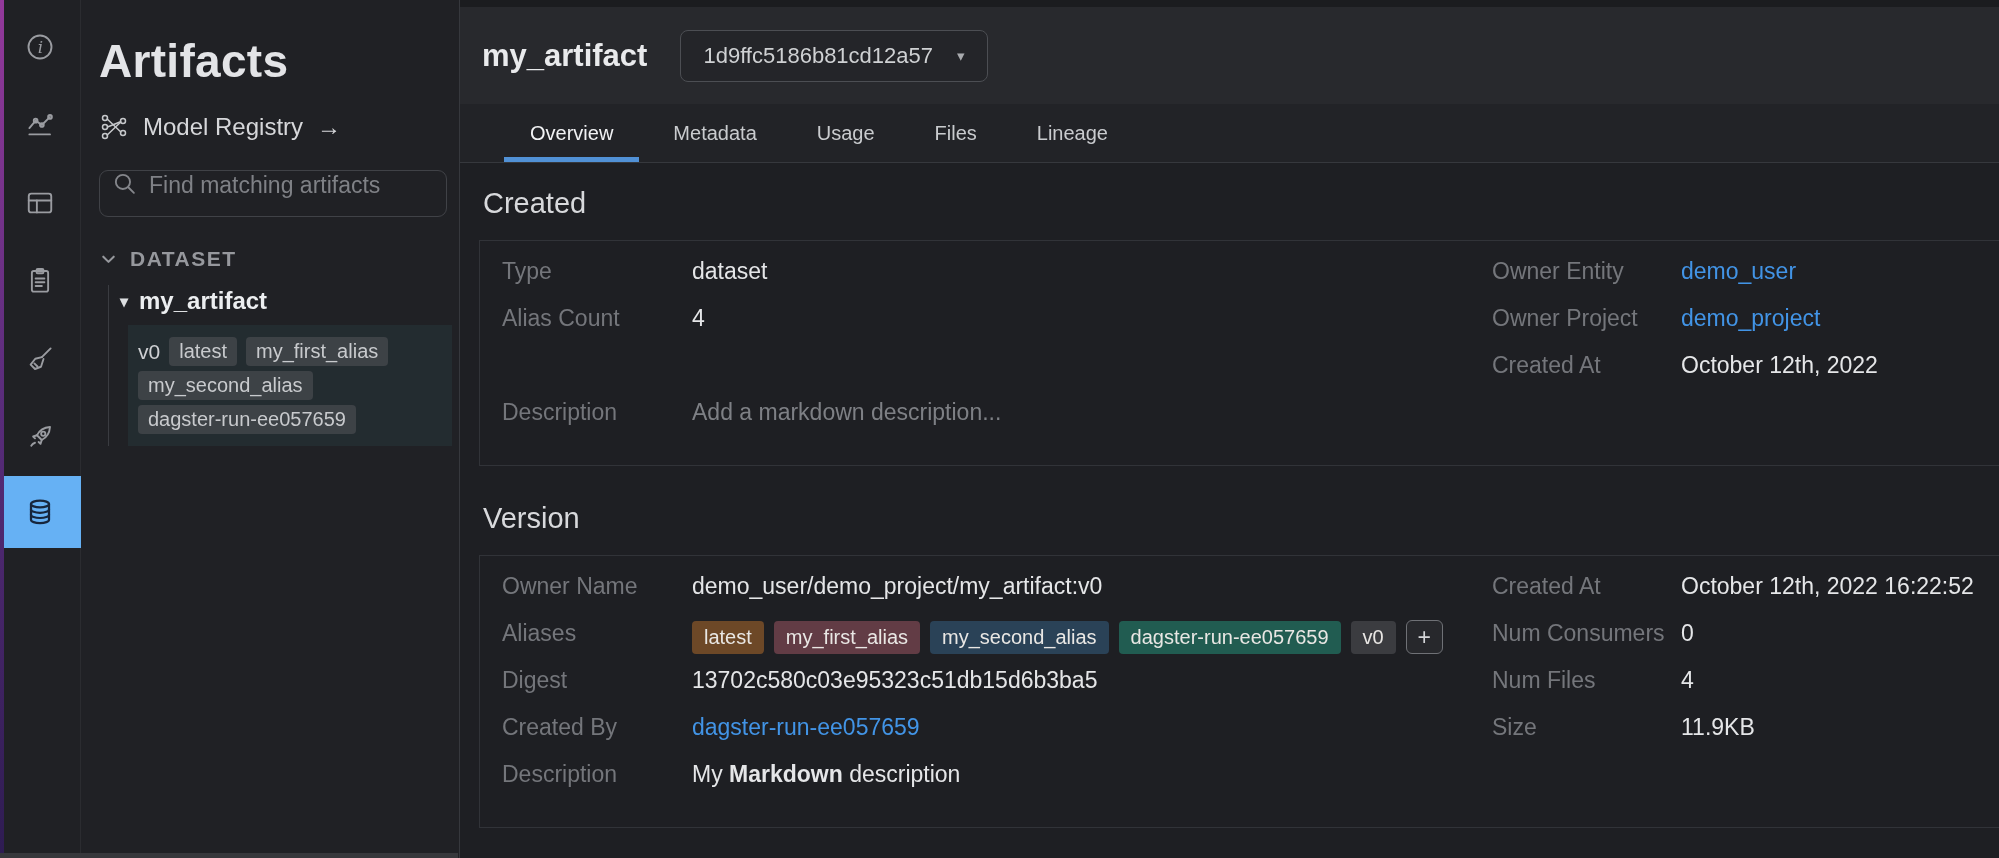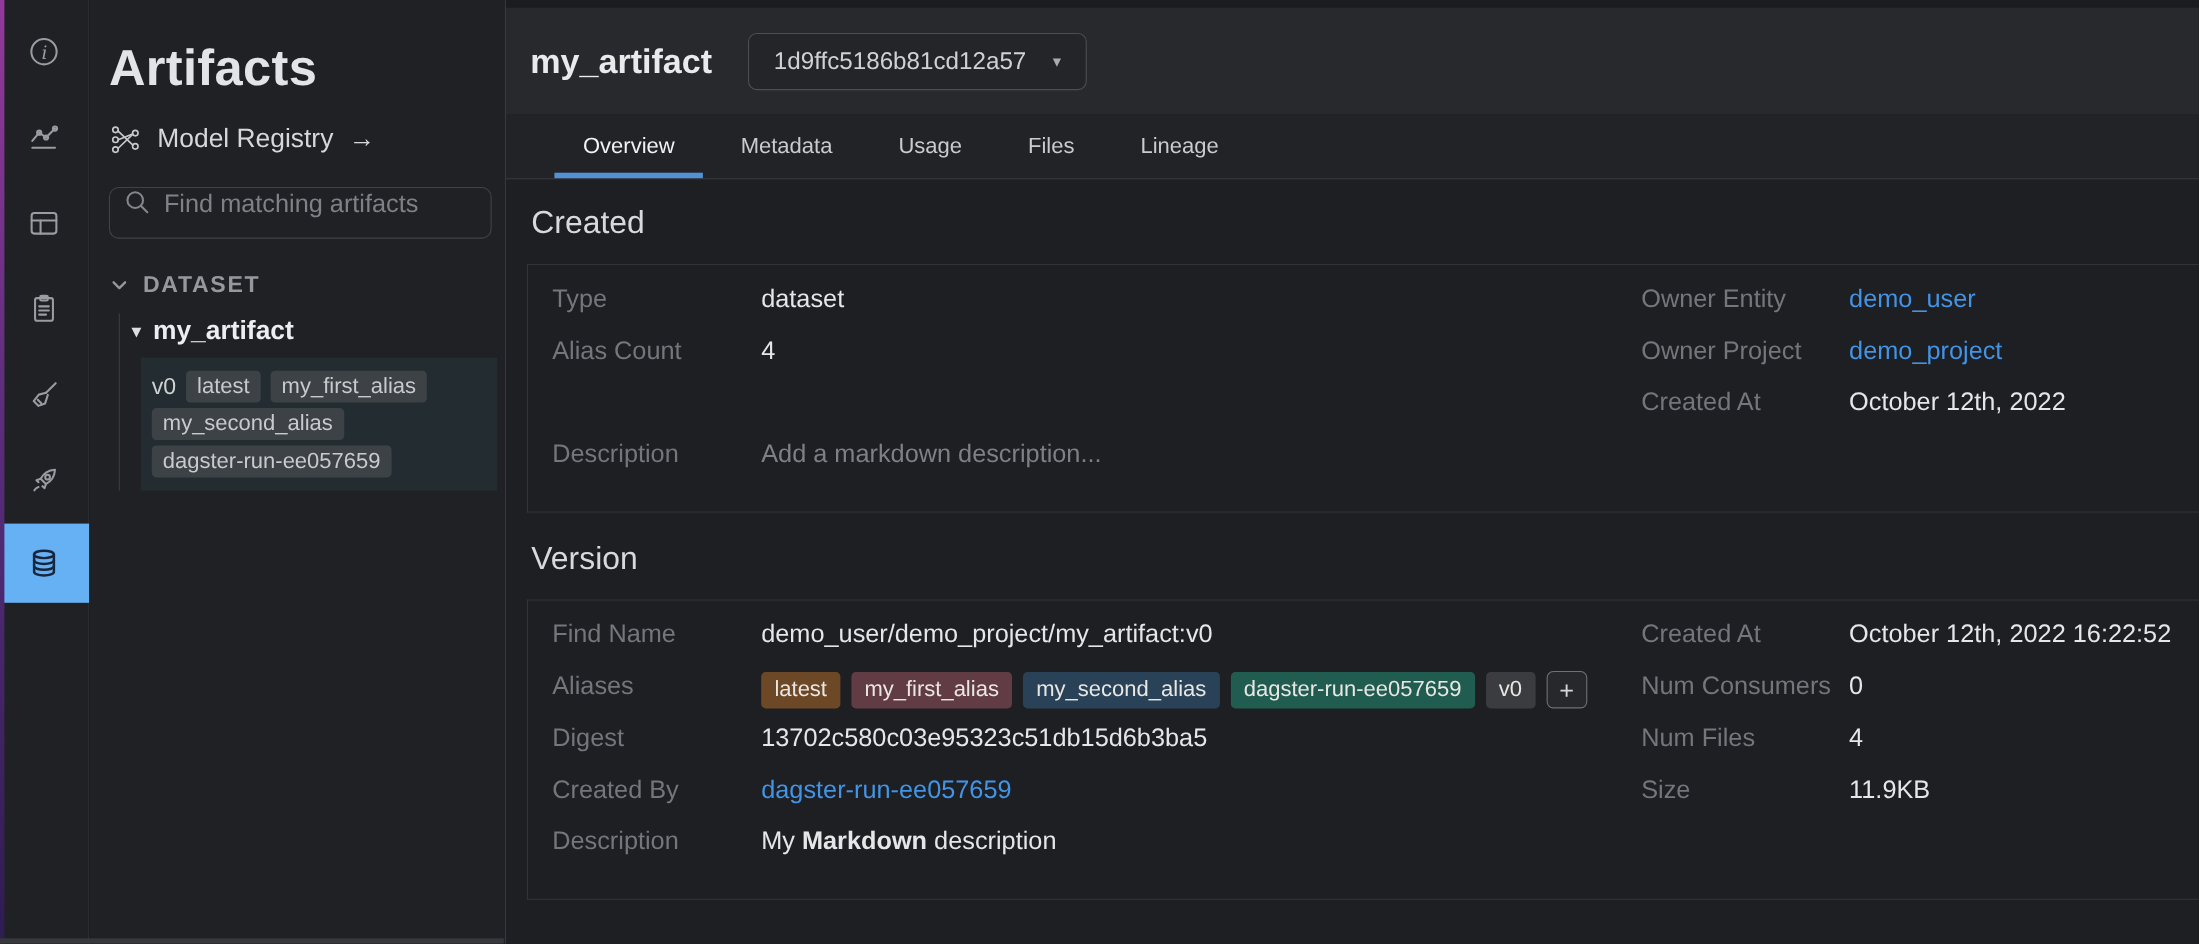--- a/index.html
+++ b/index.html
@@ -61,21 +61,21 @@
     height:50px;border:1px solid #4c4e53;border-radius:8px;background:#242529;
     display:flex;align-items:center;gap:24px;padding:0 22px;font-size:22px;color:#cfd1d3;cursor:pointer;
   }
   .ver-btn .caret{color:#a9abae;font-size:15px}
   .tabbar{height:58px;background:#222327;border-bottom:1px solid #36383d;display:flex;align-items:stretch;padding-left:44px;flex:none}
   .tab{position:relative;display:flex;align-items:center;padding:0 26px;margin-right:8px;font-size:20px;color:#c9cbce;cursor:pointer}
   .tab.active{color:#f1f2f4}
   .tab.active::after{content:"";position:absolute;left:0;right:0;bottom:0;height:5px;background:#5191d6}
   .content{flex:1;padding:24px 0 0 19px;overflow:hidden}
   .sec-heading{font-size:29px;font-weight:400;color:#d8d9dc;margin:0 0 20px 4px}
-  .sec2{margin-top:26px}
+  .sec2{margin-top:36px}
   .panel{display:flex;border:1px solid #313338;border-right:none;padding:17px 0 19px 22px}
   .pcol-left{flex:1;min-width:0}
   .pcol-right{width:519px;flex:none}
   .prow{height:47px;display:flex;align-items:flex-start}
   .plbl{width:190px;flex:none;font-size:23px;color:#74767b}
   .pcol-right .plbl{margin-left:12px;width:189px}
   .pval{font-size:23px;color:#e5e6e8;white-space:nowrap}
   .pval.link{color:#4294e6;cursor:pointer}
   .pval.placeholder{color:#7e8085;cursor:text}
   .alias-row{display:flex;align-items:center;gap:10px}
@@ -252,21 +252,21 @@
           <span class="plbl">Created At</span>
           <span class="pval">October 12th, 2022</span>
         </div>
       </div>
     </div>
 
     <h2 class="sec-heading sec2">Version</h2>
     <div class="panel">
       <div class="pcol-left">
         <div class="prow">
-          <span class="plbl">Find Name</span>
+          <span class="plbl">Owner Name</span>
           <span class="pval">demo_user/demo_project/my_artifact:v0</span>
         </div>
         <div class="prow">
           <span class="plbl">Aliases</span>
           <span class="alias-row">
             <span class="alias-tag" style="background-color: rgb(109, 72, 39);">latest</span>
             <span class="alias-tag" style="background-color: rgb(98, 60, 69);">my_first_alias</span>
             <span class="alias-tag" style="background-color: rgb(42, 66, 87);">my_second_alias</span>
             <span class="alias-tag" style="background-color: rgb(33, 92, 81);">dagster-run-ee057659</span>
             <span class="alias-tag" style="background-color: rgb(59, 60, 64);">v0</span>

